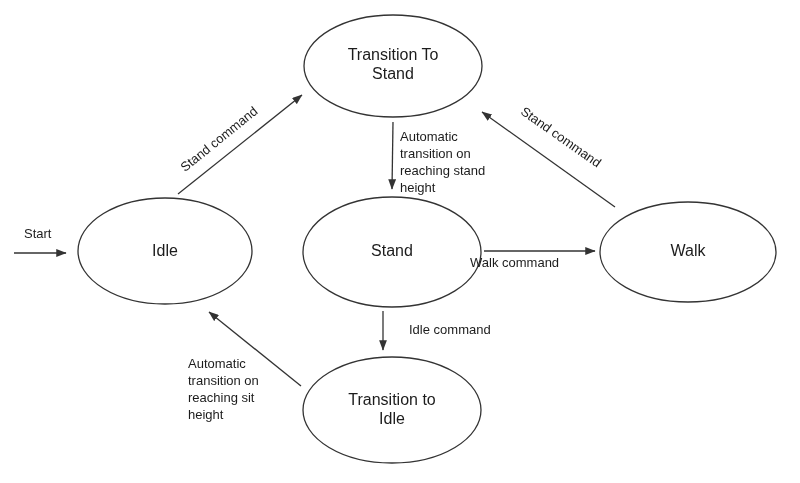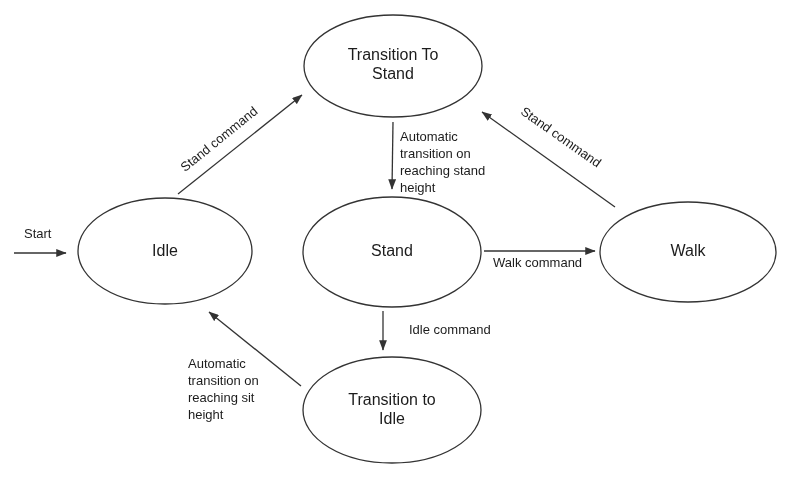--- a/index.html
+++ b/index.html
@@ -71,21 +71,21 @@
   <div class="lbl state-label" style="left:688px; top:251px;">Walk</div>
   <div class="lbl state-label" style="left:392px; top:409px;">Transition to
 Idle</div>
 
   <div class="lbl edge-label" style="left:24px; top:225px;">Start</div>
   <div class="lbl edge-label rot-left" style="left:219px; top:139px;">Stand command</div>
   <div class="lbl edge-label" style="left:400px; top:128px;">Automatic
 transition on
 reaching stand
 height</div>
-  <div class="lbl edge-label" style="left:493px; top:254px;">Walk command</div>
+  <div class="lbl edge-label" style="left:470px; top:254px;">Walk command</div>
   <div class="lbl edge-label rot-right" style="left:561px; top:137px;">Stand command</div>
   <div class="lbl edge-label" style="left:394px; top:321px;margin-left:15px;">Idle command</div>
   <div class="lbl edge-label" style="left:188px; top:355px;">Automatic
 transition on
 reaching sit
 height</div>
 
 </div>
 
 </body></html>

